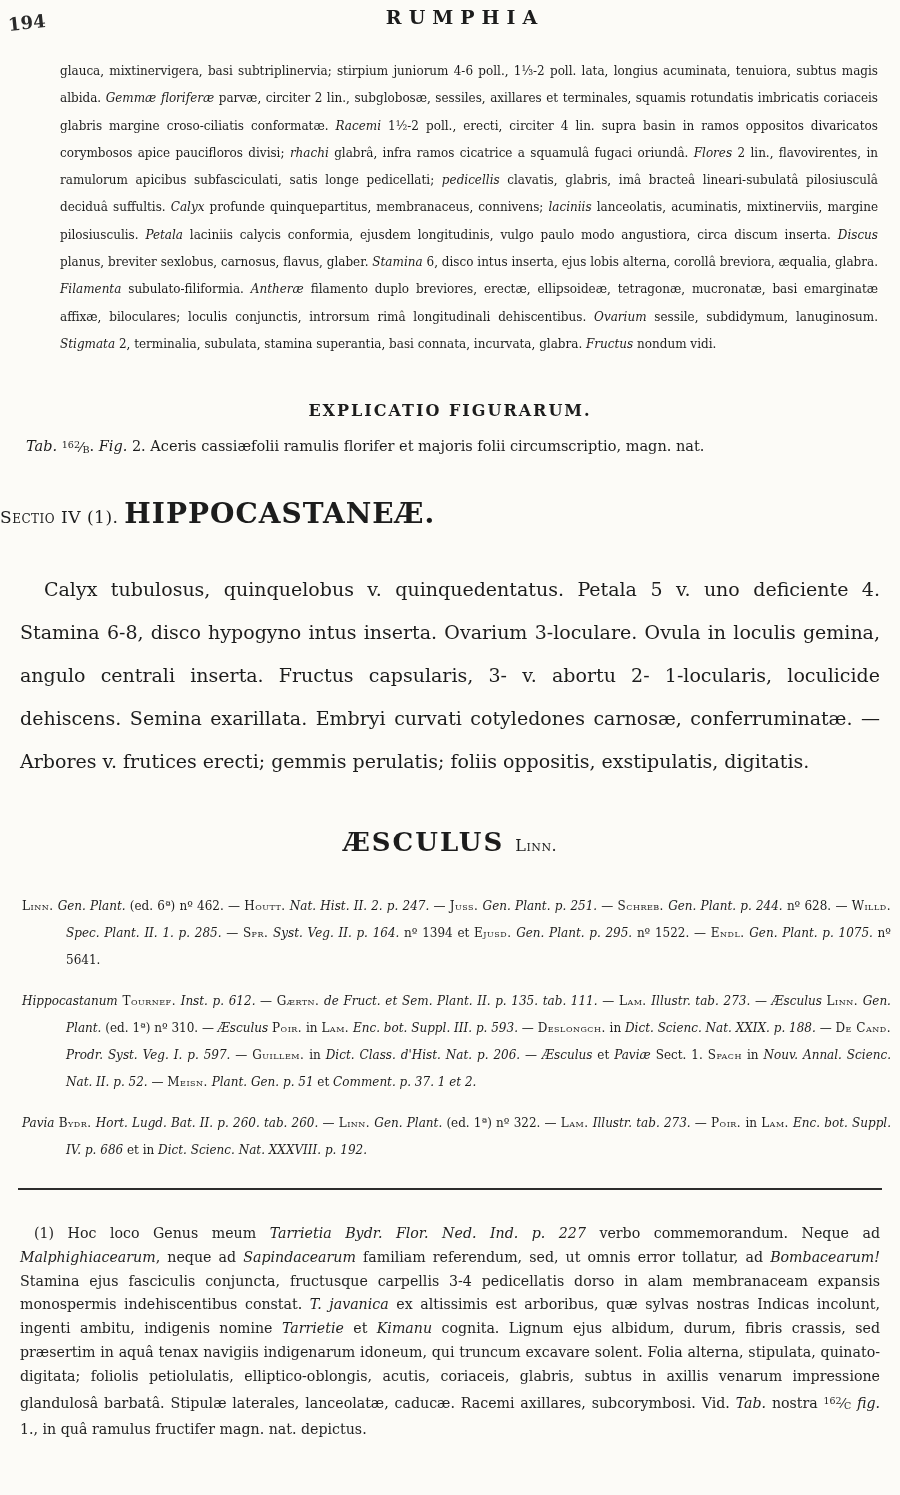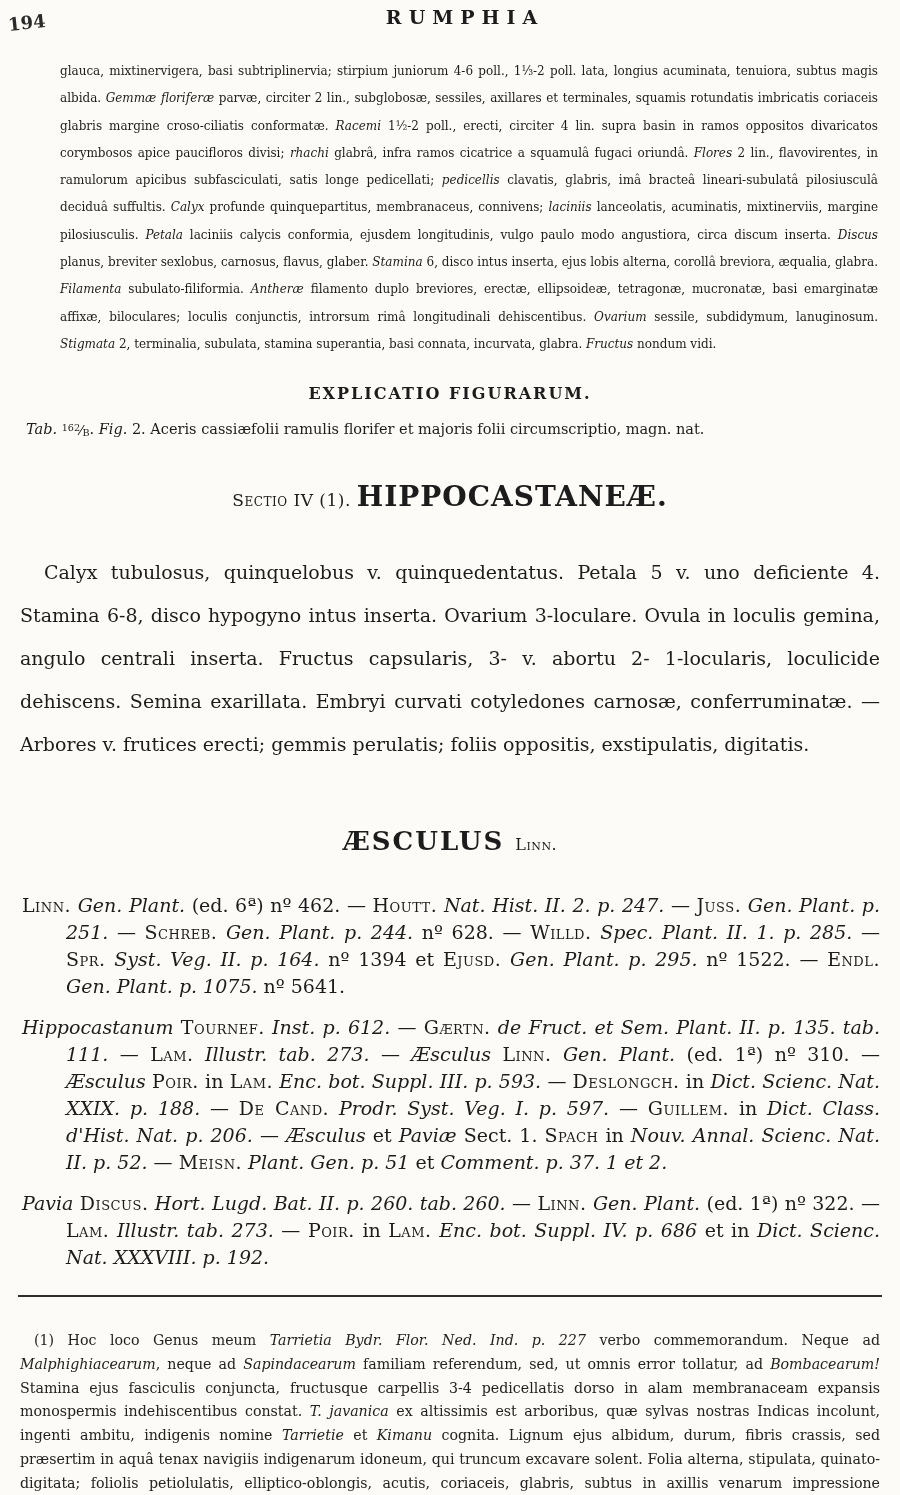--- a/index.html
+++ b/index.html
@@ -22,39 +22,39 @@
     position:absolute; top:6px; left:0; right:0;
     text-align:center; font-weight:bold;
     font-size:19px; letter-spacing:7px;padding-left:30px;
   }
   .body-para {
     margin:58px 22px 0 60px;
     text-align:justify;
     font-size:12px; line-height:27.3px;
   }
   .explicatio-heading {
-    margin:26px 0 0; text-align:center;
+    margin:43px 0 0; text-align:center;
     font-size:16px; font-weight:bold; letter-spacing:2px;
   }
   .tab-caption {
     margin:18px 20px 0 26px;
     font-size:14.5px;
   }
-  .sectio-heading { margin:42px 0 0; text-align:center; font-weight:normal; }
+  .sectio-heading { margin:42px 0 0; font-weight:normal; }
   .sectio-prefix { font-size:17px; letter-spacing:1px; }
   .sectio-name { font-size:28px; font-weight:bold; letter-spacing:1px; }
   .sectio-para {
     margin:38px 20px 0 20px;
     font-size:19px; line-height:43px;
     text-align:justify; text-indent:24px;
   }
-  .genus-heading { margin:60px 0 0; text-align:center; font-weight:normal; }
+  .genus-heading { margin:44px 0 0; text-align:center; font-weight:normal; }
   .genus-name { font-size:26px; font-weight:bold; letter-spacing:2px; }
   .genus-author { font-size:16px; letter-spacing:1px; }
-  .synonymy { margin:36px 20px 0 22px; font-size:19px; line-height:27px; }
+  .synonymy { margin:36px 9px 0 22px; font-size:12px; line-height:27px; }
   .syn-para {
     margin:0 0 14px 0;
     padding-left:44px; text-indent:-44px;
     text-align:justify;
   }
   .footnote-rule {
     border:none; border-top:2px solid #2d2d2d;
     margin:24px 18px 0 18px; height:0;
   }
   .footnote {
@@ -89,20 +89,20 @@
 
   <p class="sectio-para">Calyx tubulosus, quinquelobus v. quinquedentatus. Petala 5 v. uno deficiente 4. Stamina 6-8, disco hypogyno intus inserta. Ovarium 3-loculare. Ovula in loculis gemina, angulo centrali inserta. Fructus capsularis, 3- v. abortu 2- 1-locularis, loculicide dehiscens. Semina exarillata. Embryi curvati cotyledones carnosæ, conferruminatæ. — Arbores v. frutices erecti; gemmis perulatis; foliis oppositis, exstipulatis, digitatis.</p>
 
   <h2 class="genus-heading">
     <span class="genus-name">ÆSCULUS </span><span class="sc genus-author">Linn.</span>
   </h2>
 
   <div class="synonymy">
     <p class="syn-para"><span class="sc">Linn.</span> <i>Gen. Plant.</i> (ed. 6ª) nº 462. — <span class="sc">Houtt.</span> <i>Nat. Hist. II. 2. p. 247.</i> — <span class="sc">Juss.</span> <i>Gen. Plant. p. 251.</i> — <span class="sc">Schreb.</span> <i>Gen. Plant. p. 244.</i> nº 628. — <span class="sc">Willd.</span> <i>Spec. Plant. II. 1. p. 285.</i> — <span class="sc">Spr.</span> <i>Syst. Veg. II. p. 164.</i> nº 1394 et <span class="sc">Ejusd.</span> <i>Gen. Plant. p. 295.</i> nº 1522. — <span class="sc">Endl.</span> <i>Gen. Plant. p. 1075.</i> nº 5641.</p>
     <p class="syn-para"><i>Hippocastanum</i> <span class="sc">Tournef.</span> <i>Inst. p. 612.</i> — <span class="sc">Gærtn.</span> <i>de Fruct. et Sem. Plant. II. p. 135. tab. 111.</i> — <span class="sc">Lam.</span> <i>Illustr. tab. 273.</i> — <i>Æsculus</i> <span class="sc">Linn.</span> <i>Gen. Plant.</i> (ed. 1ª) nº 310. — <i>Æsculus</i> <span class="sc">Poir.</span> in <span class="sc">Lam.</span> <i>Enc. bot. Suppl. III. p. 593.</i> — <span class="sc">Deslongch.</span> in <i>Dict. Scienc. Nat. XXIX. p. 188.</i> — <span class="sc">De Cand.</span> <i>Prodr. Syst. Veg. I. p. 597.</i> — <span class="sc">Guillem.</span> in <i>Dict. Class. d'Hist. Nat. p. 206.</i> — <i>Æsculus</i> et <i>Paviæ</i> Sect. 1. <span class="sc">Spach</span> in <i>Nouv. Annal. Scienc. Nat. II. p. 52.</i> — <span class="sc">Meisn.</span> <i>Plant. Gen. p. 51</i> et <i>Comment. p. 37. 1 et 2.</i></p>
-    <p class="syn-para"><i>Pavia</i> <span class="sc">Discus.</span> <i>Hort. Lugd. Bat. II. p. 260. tab. 260.</i> — <span class="sc">Linn.</span> <i>Gen. Plant.</i> (ed. 1ª) nº 322. — <span class="sc">Lam.</span> <i>Illustr. tab. 273.</i> — <span class="sc">Poir.</span> in <span class="sc">Lam.</span> <i>Enc. bot. Suppl. IV. p. 686</i> et in <i>Dict. Scienc. Nat. XXXVIII. p. 192.</i></p>
+    <p class="syn-para"><i>Pavia</i> <span class="sc">Bydr.</span> <i>Hort. Lugd. Bat. II. p. 260. tab. 260.</i> — <span class="sc">Linn.</span> <i>Gen. Plant.</i> (ed. 1ª) nº 322. — <span class="sc">Lam.</span> <i>Illustr. tab. 273.</i> — <span class="sc">Poir.</span> in <span class="sc">Lam.</span> <i>Enc. bot. Suppl. IV. p. 686</i> et in <i>Dict. Scienc. Nat. XXXVIII. p. 192.</i></p>
   </div>
 
   <hr class="footnote-rule">
 
   <p class="footnote">(1) Hoc loco Genus meum <i>Tarrietia Bydr. Flor. Ned. Ind. p. 227</i> verbo commemorandum. Neque ad <i>Malphighiacearum</i>, neque ad <i>Sapindacearum</i> familiam referendum, sed, ut omnis error tollatur, ad <i>Bombacearum!</i> Stamina ejus fasciculis conjuncta, fructusque carpellis 3-4 pedicellatis dorso in alam membranaceam expansis monospermis indehiscentibus constat. <i>T. javanica</i> ex altissimis est arboribus, quæ sylvas nostras Indicas incolunt, ingenti ambitu, indigenis nomine <i>Tarrietie</i> et <i>Kimanu</i> cognita. Lignum ejus albidum, durum, fibris crassis, sed præsertim in aquâ tenax navigiis indigenarum idoneum, qui truncum excavare solent. Folia alterna, stipulata, quinato-digitata; foliolis petiolulatis, elliptico-oblongis, acutis, coriaceis, glabris, subtus in axillis venarum impressione glandulosâ barbatâ. Stipulæ laterales, lanceolatæ, caducæ. Racemi axillares, subcorymbosi. Vid. <i>Tab.</i> nostra <span class="frac"><sup>162</sup>⁄<sub>C</sub></span> <i>fig.</i> 1., in quâ ramulus fructifer magn. nat. depictus.</p>
 
 </div>
 
 </body></html>

